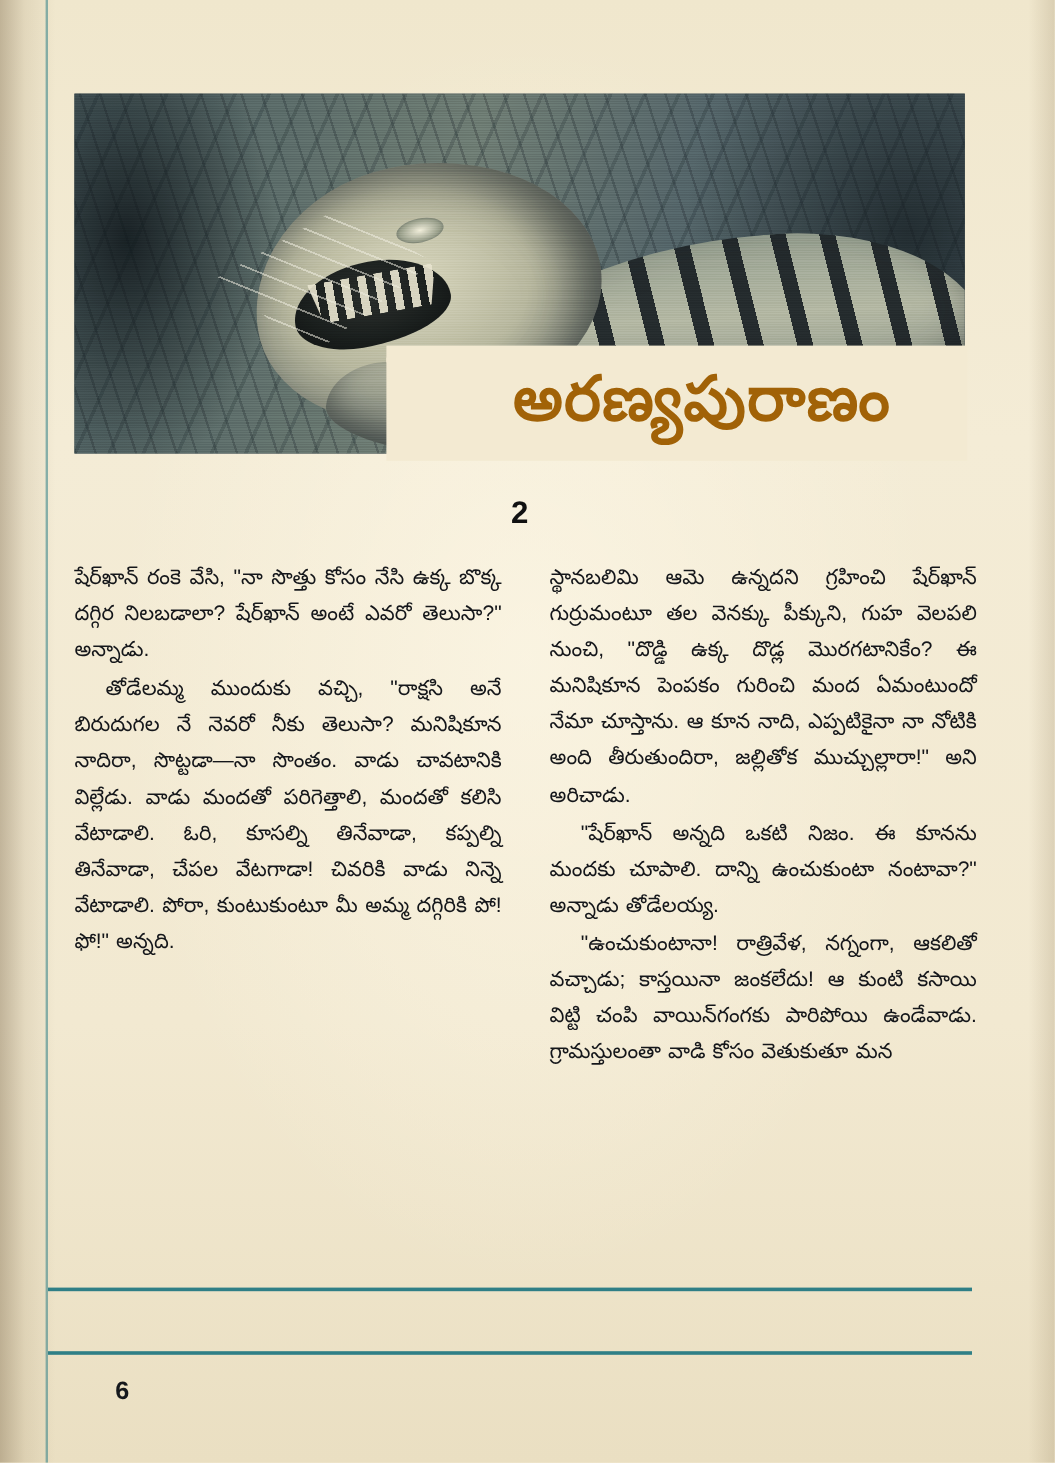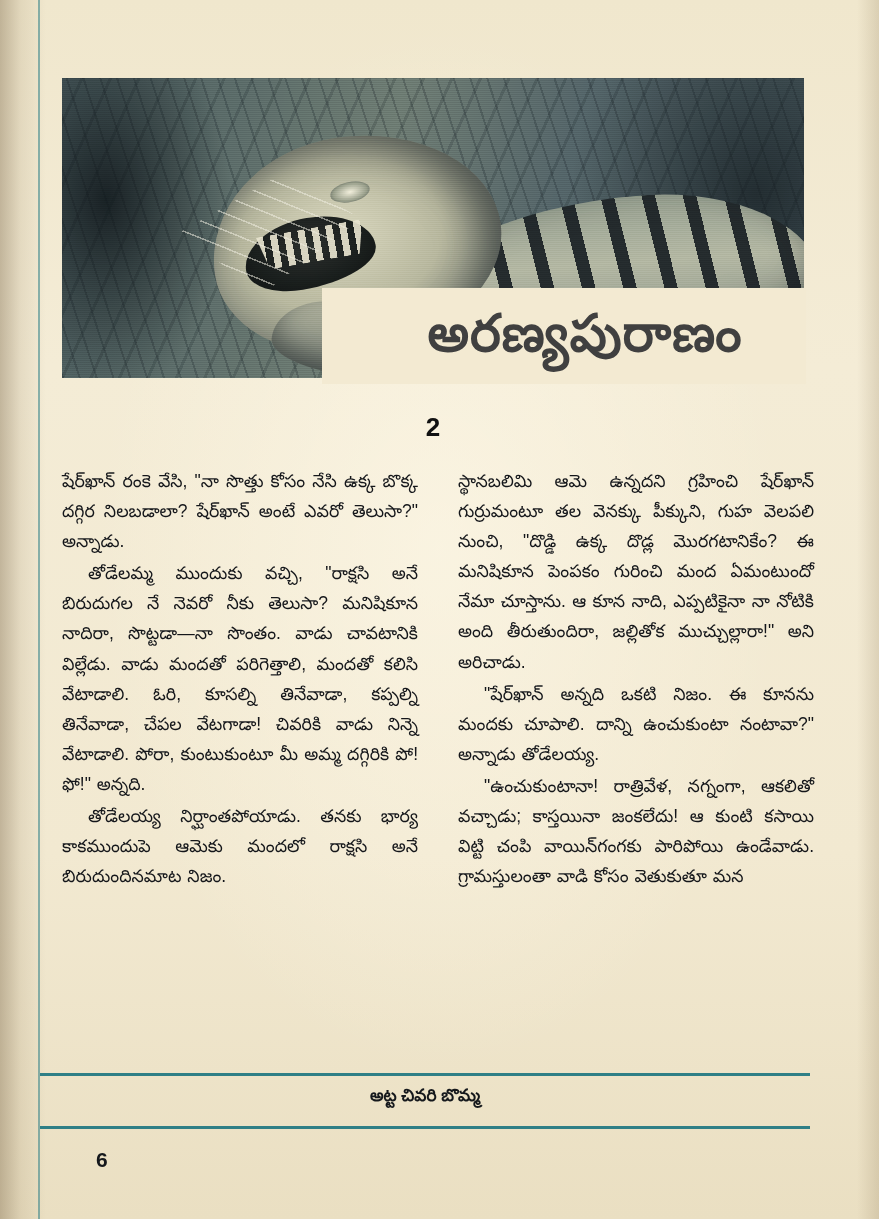--- a/index.html
+++ b/index.html
@@ -186,21 +186,21 @@
   
   #article-title {
     position: absolute;
     left: 370px;
     top: 305px;
     width: 430px;
     text-align: center;
     font-family: "Liberation Sans", sans-serif;
     font-size: 52px;
     font-weight: 700;
-    color: #404040;
+    color: #a16207;
     letter-spacing: 1px;
     line-height: 1.1;
     white-space: nowrap;
   }
 
   #chapter-number {
     position: absolute;
     left: 62px;
     top: 412px;
     width: 742px;
@@ -305,28 +305,26 @@
   <div id="illustration-notch"></div>
 
   <div id="article-title">అరణ్యపురాణం</div>
 
   <div id="chapter-number">2</div>
 
   <div id="columns">
     <div class="column">
       <p>షేర్‌ఖాన్ రంకె వేసి, "నా సొత్తు కోసం నేసి ఉక్క బొక్క దగ్గిర నిలబడాలా? షేర్‌ఖాన్ అంటే ఎవరో తెలుసా?" అన్నాడు.</p>
       <p class="indent">తోడేలమ్మ ముందుకు వచ్చి, "రాక్షసి అనే బిరుదుగల నే నెవరో నీకు తెలుసా? మనిషికూన నాదిరా, సొట్టడా—నా సొంతం. వాడు చావటానికి విల్లేడు. వాడు మందతో పరిగెత్తాలి, మందతో కలిసి వేటాడాలి. ఓరి, కూసల్ని తినేవాడా, కప్పల్ని తినేవాడా, చేపల వేటగాడా! చివరికి వాడు నిన్నె వేటాడాలి. పోరా, కుంటుకుంటూ మీ అమ్మ దగ్గిరికి పో! ఫో!" అన్నది.</p>
-      <p class="indent">తోడేలయ్య నిర్ఘాంతపోయాడు. తనకు భార్య కాకముందుపె ఆమెకు మందలో రాక్షసి అనే బిరుదుందినమాట నిజం.</p>
     </div>
     <div class="column">
       <p>స్థానబలిమి ఆమె ఉన్నదని గ్రహించి షేర్‌ఖాన్ గుర్రుమంటూ తల వెనక్కు పీక్కుని, గుహ వెలపలి నుంచి, "దొడ్డి ఉక్క దొడ్ల మొరగటానికేం? ఈ మనిషికూన పెంపకం గురించి మంద ఏమంటుందో నేమా చూస్తాను. ఆ కూన నాది, ఎప్పటికైనా నా నోటికి అంది తీరుతుందిరా, జల్లితోక ముచ్చుల్లారా!" అని అరిచాడు.</p>
       <p class="indent">"షేర్‌ఖాన్ అన్నది ఒకటి నిజం. ఈ కూనను మందకు చూపాలి. దాన్ని ఉంచుకుంటా నంటావా?" అన్నాడు తోడేలయ్య.</p>
       <p class="indent">"ఉంచుకుంటానా! రాత్రివేళ, నగ్నంగా, ఆకలితో వచ్చాడు; కాస్తయినా జంకలేదు! ఆ కుంటి కసాయి విట్టి చంపి వాయిన్‌గంగకు పారిపోయి ఉండేవాడు. గ్రామస్తులంతా వాడి కోసం వెతుకుతూ మన</p>
     </div>
   </div>
 
   <div id="footer-rule-top"></div>
-  <div id="footer-caption">అట్ట చివరి బొమ్మ</div>
   <div id="footer-rule-bottom"></div>
 
   <div id="page-number">6</div>
 
 </div>
 
 </body></html>

